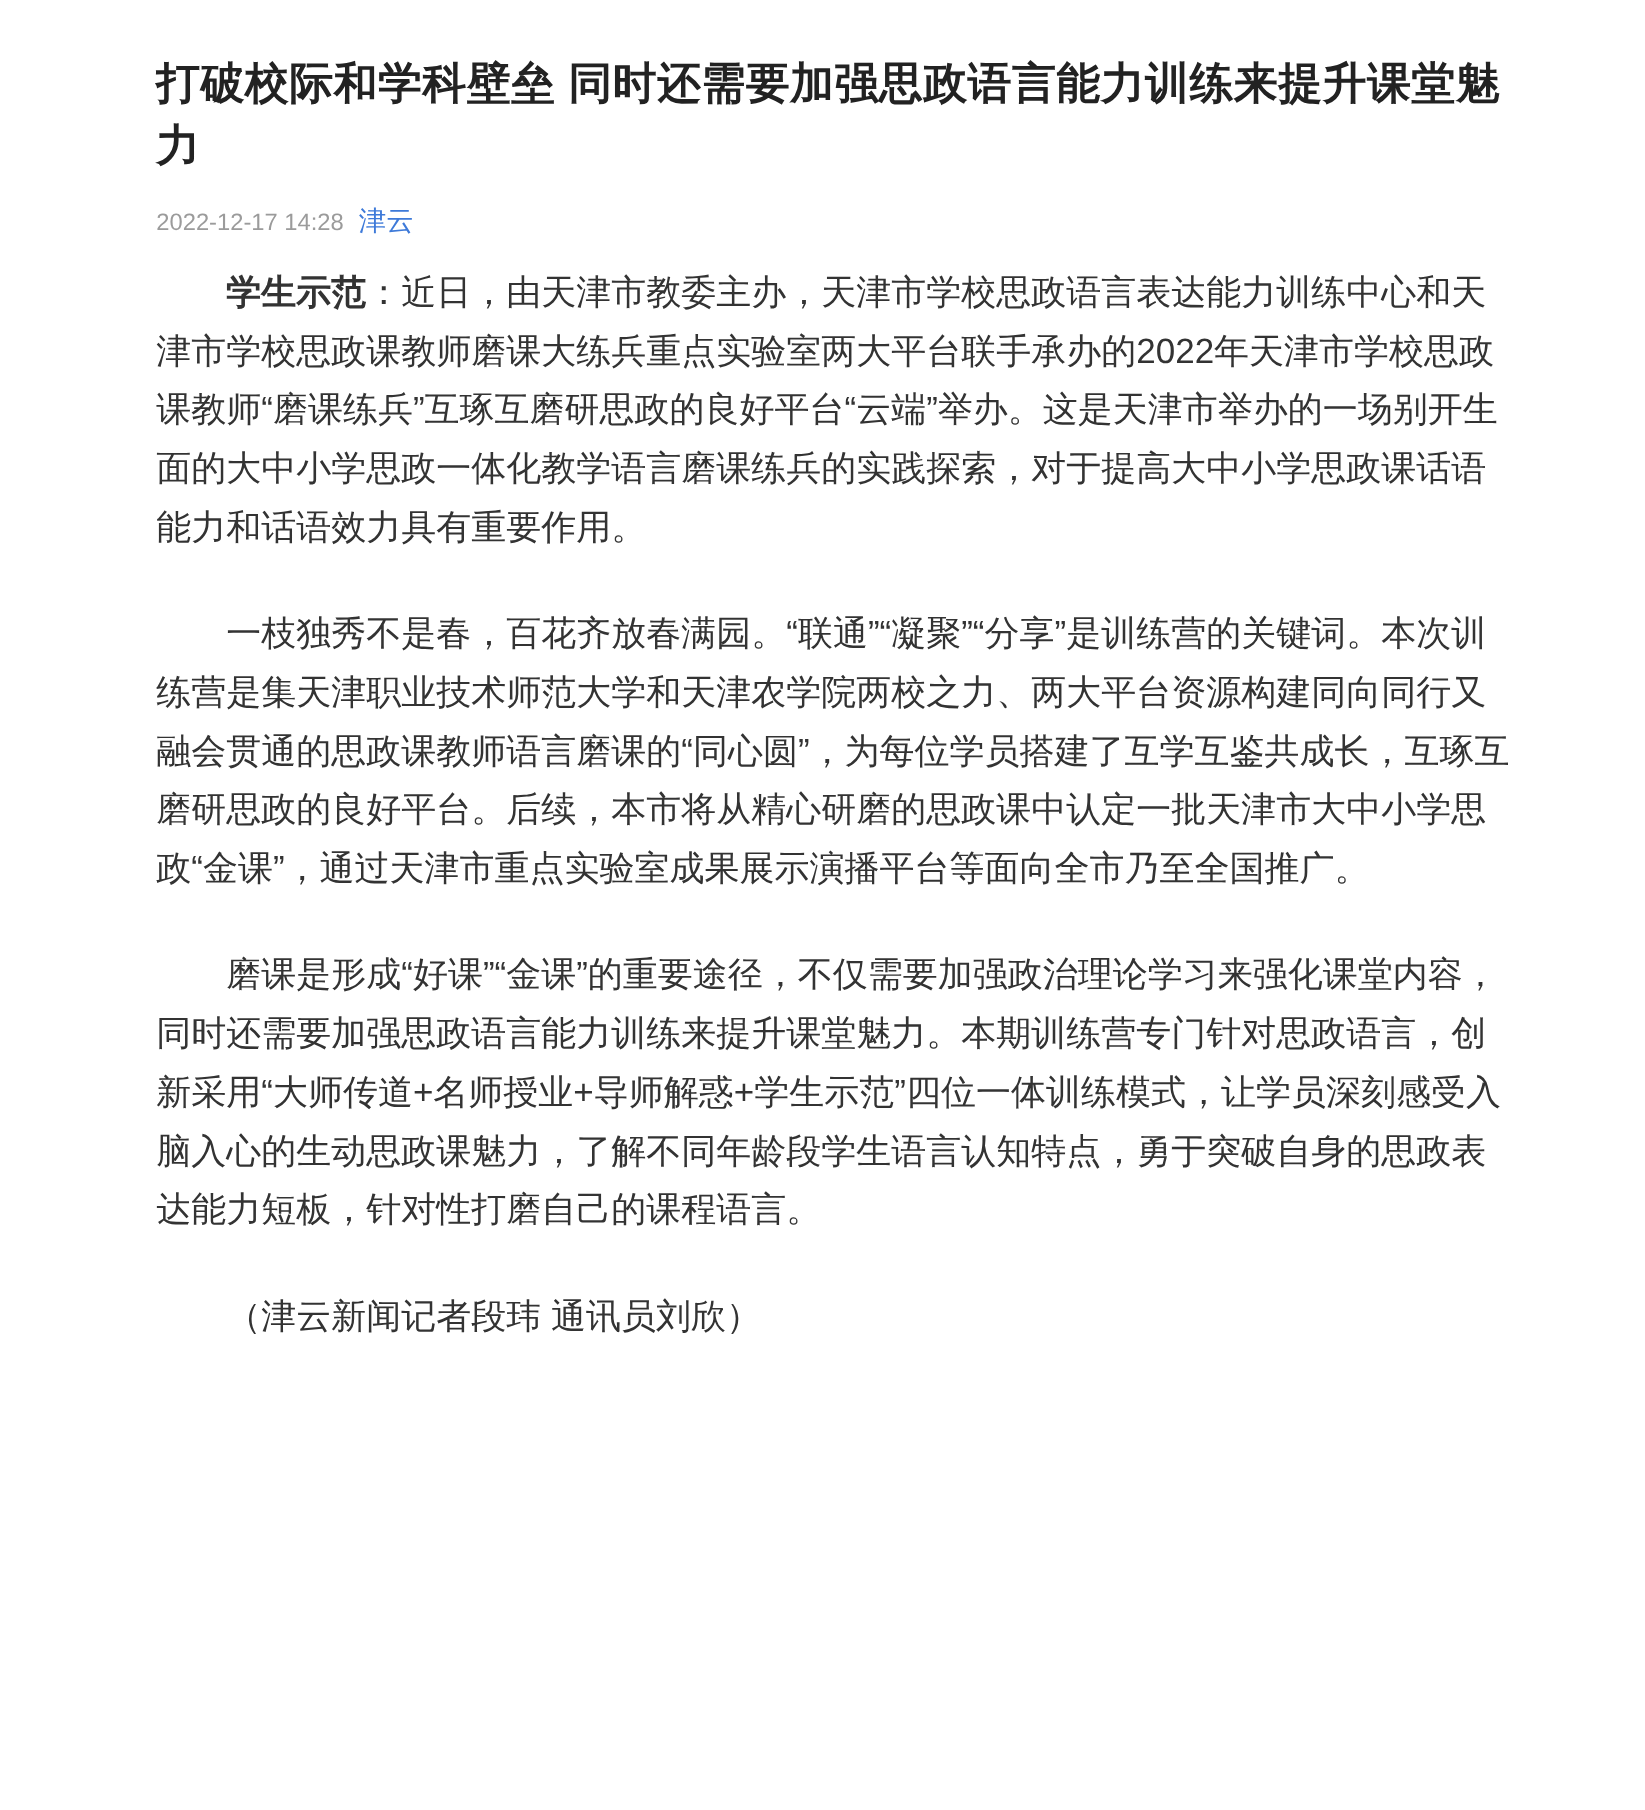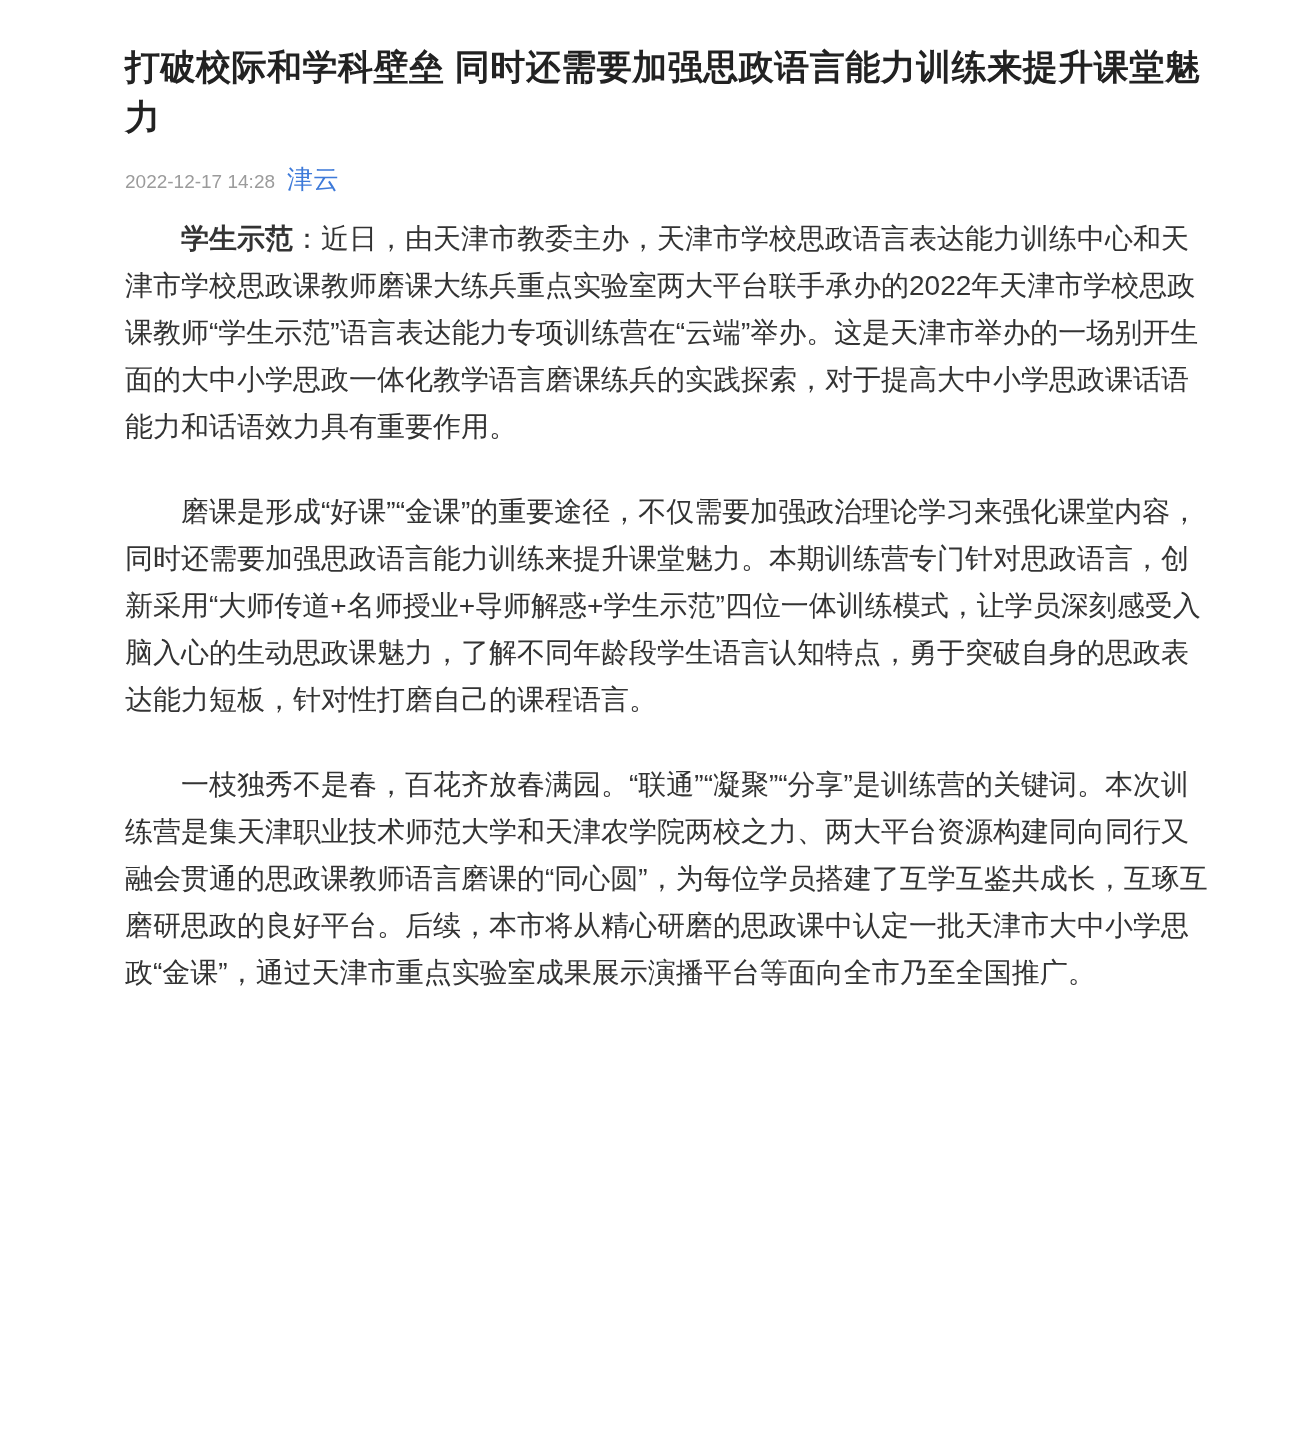--- a/index.html
+++ b/index.html
@@ -30,21 +30,21 @@
   .article-meta {
     margin-top: 20px;
     display: flex;
     align-items: baseline;
   }
   .publish-datetime {
     font-size: 19px;
     color: var(--meta-color, #9b9b9b);
   }
   .source-link {
-    font-size: 26px;
+    font-size: 22px;
     color: var(--link-color, #3e7ad9);
     text-decoration: none;
     margin-left: 12px;
     cursor: pointer;
   }
   .article-body {
     margin-top: 18px;
     font-size: 28px;
     line-height: 47px;
     color: var(--body-color, #333333);
@@ -69,22 +69,23 @@
 
   <h1 class="article-title">打破校际和学科壁垒 同时还需要加强思政语言能力训练来提升课堂魅力</h1>
 
   <div class="article-meta">
     <span class="publish-datetime">2022-12-17 14:28</span>
     <a class="source-link">津云</a>
   </div>
 
   <div class="article-body">
 
-    <p><strong class="paragraph-lead">学生示范</strong><span>：近日，由天津市教委主办，天津市学校思政语言表达能力训练中心和天津市学校思政课教师磨课大练兵重点实验室两大平台联手承办的2022年天津市学校思政课教师“学生示范”语言表达能力专项训练营在“云端”举办。这是天津市举办的一场别开生面的大中小学思政一体化教学语言磨课练兵的实践探索，对于提高大中小学思政课话语能力和话语效力具有重要作用。</span></p>
+    <p><strong class="paragraph-lead">学生示范</strong><span>：近日，由天津市教委主办，天津市学校思政语言表达能力训练中心和天津市学校思政课教师磨课大练兵重点实验室两大平台联手承办的2022年天津市学校思政课教师“磨课练兵”互琢互磨研思政的良好平台“云端”举办。这是天津市举办的一场别开生面的大中小学思政一体化教学语言磨课练兵的实践探索，对于提高大中小学思政课话语能力和话语效力具有重要作用。</span></p>
 
+
+    <p>一枝独秀不是春，百花齐放春满园。“联通”“凝聚”“分享”是训练营的关键词。本次训练营是集天津职业技术师范大学和天津农学院两校之力、两大平台资源构建同向同行又融会贯通的思政课教师语言磨课的“同心圆”，为每位学员搭建了互学互鉴共成长，互琢互磨研思政的良好平台。后续，本市将从精心研磨的思政课中认定一批天津市大中小学思政“金课”，通过天津市重点实验室成果展示演播平台等面向全市乃至全国推广。</p>
 
     <p>磨课是形成“好课”“金课”的重要途径，不仅需要加强政治理论学习来强化课堂内容，同时还需要加强思政语言能力训练来提升课堂魅力。本期训练营专门针对思政语言，创新采用“大师传道+名师授业+导师解惑+学生示范”四位一体训练模式，让学员深刻感受入脑入心的生动思政课魅力，了解不同年龄段学生语言认知特点，勇于突破自身的思政表达能力短板，针对性打磨自己的课程语言。</p>
 
-    <p>一枝独秀不是春，百花齐放春满园。“联通”“凝聚”“分享”是训练营的关键词。本次训练营是集天津职业技术师范大学和天津农学院两校之力、两大平台资源构建同向同行又融会贯通的思政课教师语言磨课的“同心圆”，为每位学员搭建了互学互鉴共成长，互琢互磨研思政的良好平台。后续，本市将从精心研磨的思政课中认定一批天津市大中小学思政“金课”，通过天津市重点实验室成果展示演播平台等面向全市乃至全国推广。</p>
-
+    <p class="byline">（津云新闻记者段玮 通讯员刘欣）</p>
 
   </div>
 </div>
 
 </body></html>

